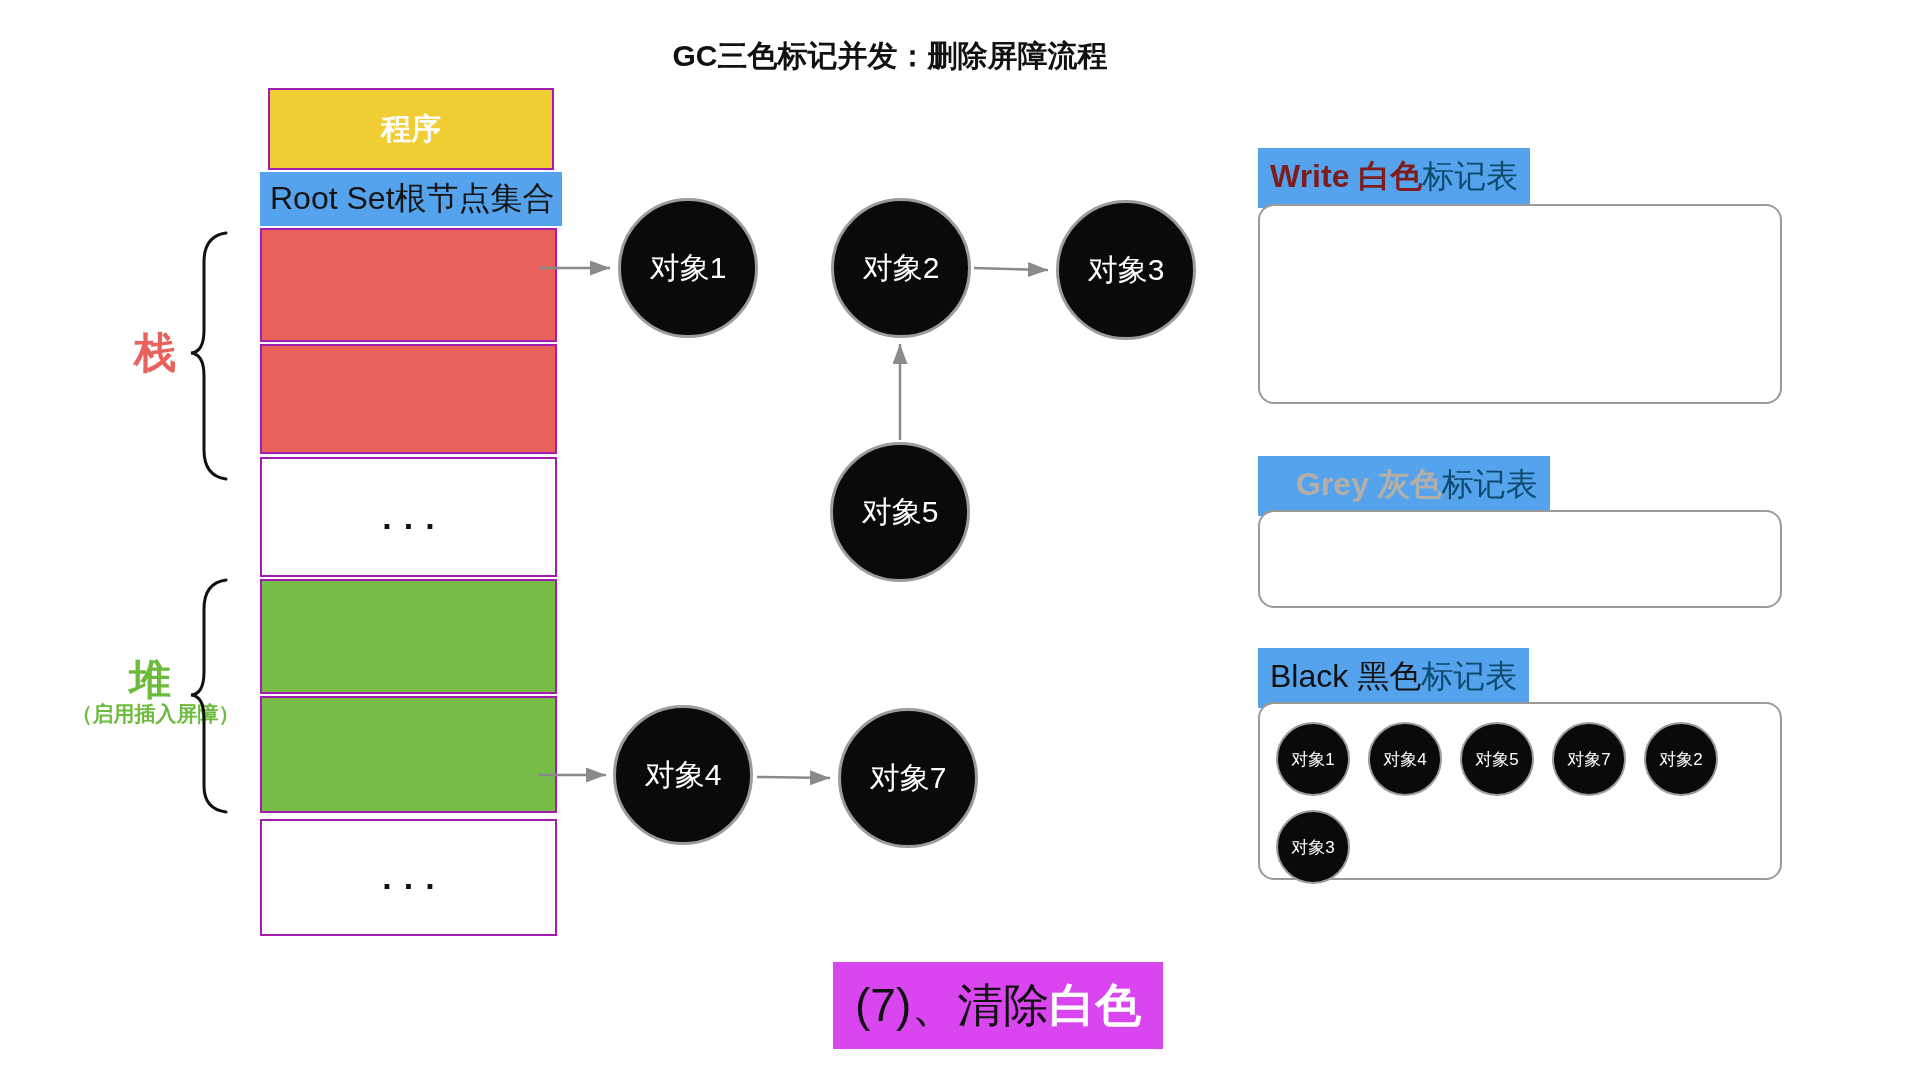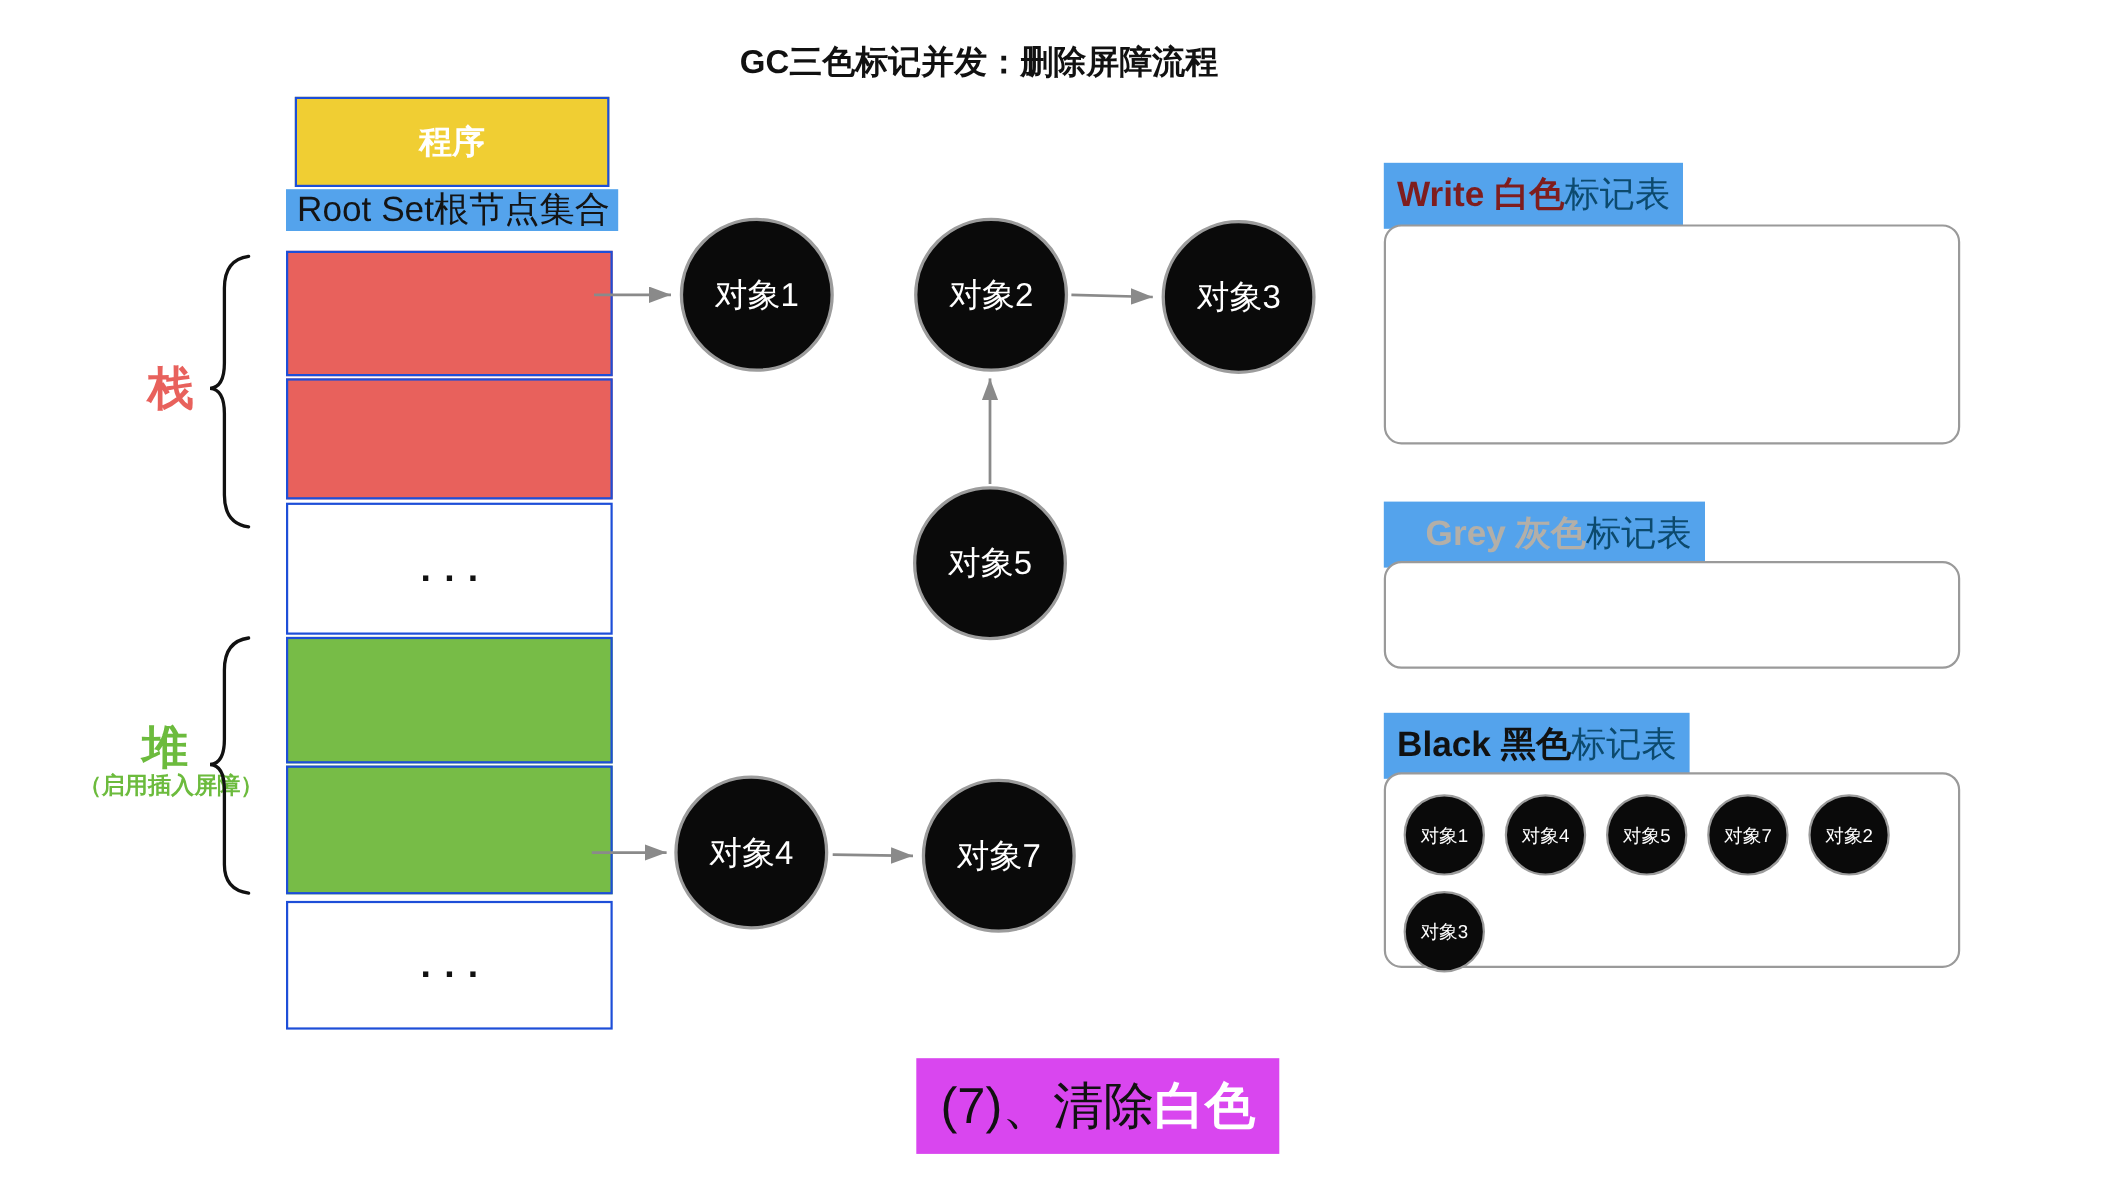--- a/index.html
+++ b/index.html
@@ -17,29 +17,29 @@
   
   .title {
     left: 0; top: 36px; width: 1740px;
     text-align: center;
     font-size: 30px;
     font-weight: bold;
     color: #111;
   }
 
   
-  .membox { border: 2px solid #1d4ed8; text-align: right; }
+  .membox { border: 2px solid #a21caf; text-align: right; }
   .program-box {
     left: 248px; top: 88px; width: 286px; height: 82px;
     background: #f0ce33;
     display: flex; align-items: center; justify-content: center;
     color: #ffffff; font-size: 30px; font-weight: bold;
   }
   .rootset-bar {
-    left: 240px; top: 172px; width: 302px; height: 38px;
+    left: 240px; top: 172px; width: 302px; height: 54px;
     background: #54a3ec;
     display: flex; align-items: center;
     padding-left: 10px;
     color: #141414; font-size: 32px;
   }
   .slot { left: 240px; width: 297px; }
   .slot.red { background: #e8615c; }
   .slot.green { background: #77bc47; }
   .slot.white { background: #ffffff; display: flex; align-items: center; justify-content: center; }
   .red1 { top: 228px; height: 114px; }
@@ -84,21 +84,21 @@
   
   .tbl-label {
     position: absolute;
     background: #54a3ec;
     padding: 7px 12px 9px 12px;
     font-size: 32px;
     white-space: nowrap;
   }
   .lbl-en-white { color: #7f1d1d; font-weight: bold; }
   .lbl-en-grey  { color: #b3afa8; font-weight: bold; margin-left: 26px; }
-  .lbl-en-black { color: #111111; font-weight: bold; text-align: right; }
+  .lbl-en-black { color: #111111; font-weight: normal; text-align: right; }
   .lbl-suffix   { color: #0c4a6e; font-weight: normal; }
   .tbl {
     position: absolute;
     background: #ffffff;
     border: 2px solid #9a9a9a;
     border-radius: 16px;
   }
   .white-tbl { left: 1258px; top: 204px; width: 524px; height: 200px; }
   .grey-tbl  { left: 1258px; top: 510px; width: 524px; height: 98px; }
   .black-tbl {

